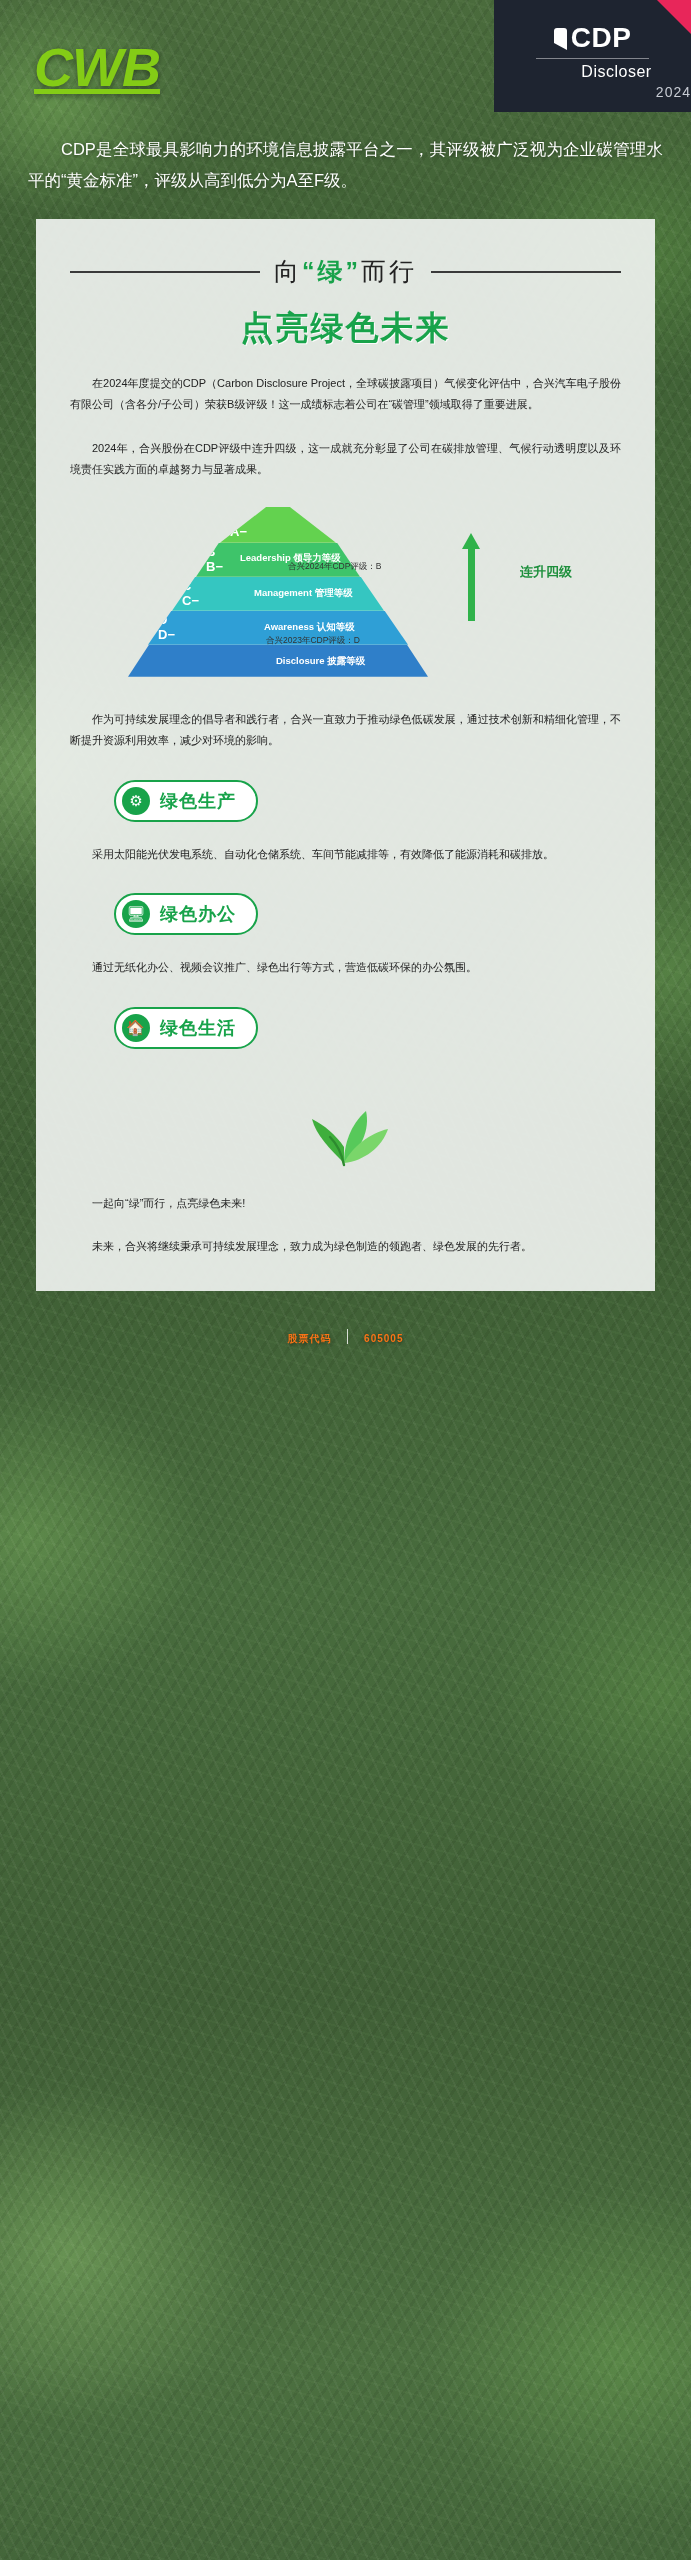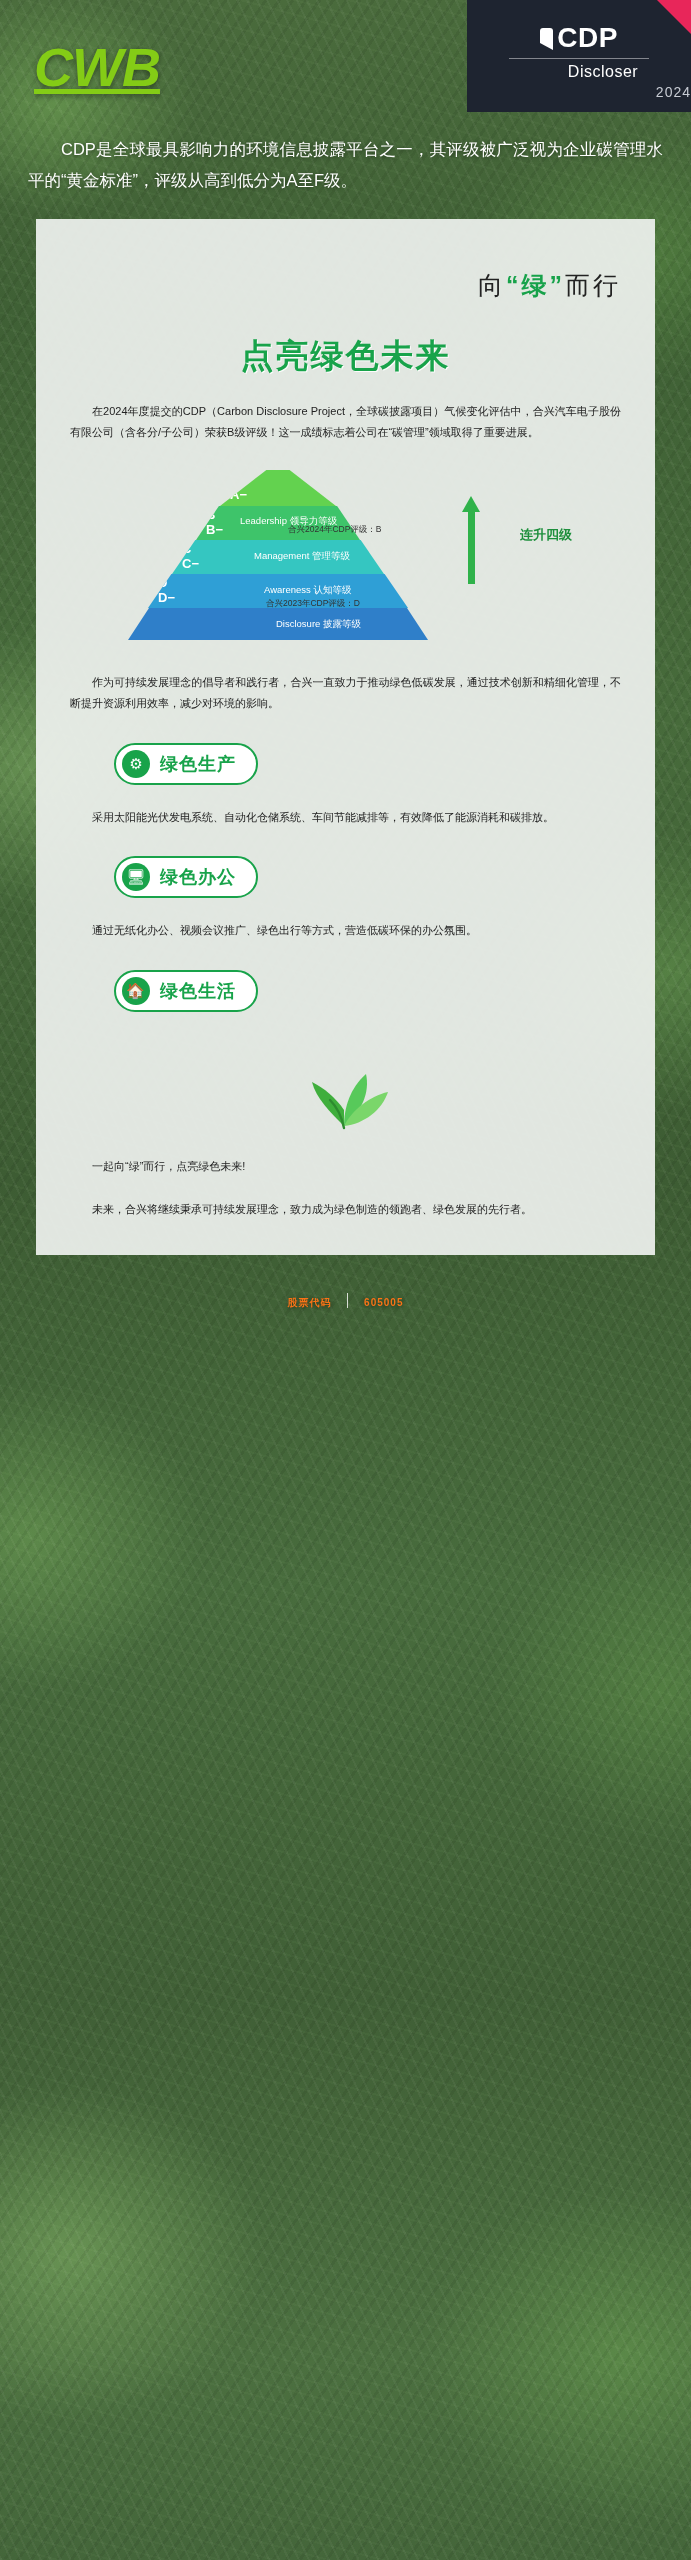--- a/index.html
+++ b/index.html
@@ -54,21 +54,21 @@
     font-weight: bold;
     font-style: italic;
     letter-spacing: -1px;
     text-shadow: 0 2px 6px rgba(0,0,0,.4);
     text-decoration: underline;
   }
   .cdp-badge {
     position: absolute;
     right: 0;
     top: 0;
-    width: 224px;
+    width: 197px;
     height: 112px;
     background: #1e2430;
     overflow: hidden;
   }
   .cdp-badge .corner {
     position: absolute;
     right: 0;
     top: 0;
     width: 0;
     height: 0;
@@ -145,24 +145,23 @@
   
   .card {
     position: relative;
     margin: 24px 36px 0 36px;
     background: rgba(238,241,238,.93);
     padding: 30px 34px 34px 34px;
   }
 
   .title-rule {
     display: flex;
-    align-items: flex-end;
+    align-items: center;
     gap: 14px;
     margin-top: 6px;
-    flex-direction: column;
   }
   .title-rule .line {
     flex: 1;
     height: 2px;
     background: #3a3a3a;
   }
   .title-rule .txt {
     font-size: 25px;
     color: #222;
     letter-spacing: 3px;
@@ -222,21 +221,21 @@
   .t3 { left: 44px;  top: 70px;  width: 212px; height: 34px; background:#35c6c1;
         clip-path: polygon(11% 0, 89% 0, 100% 100%, 0 100%); }
   .t4 { left: 20px;  top: 104px; width: 260px; height: 34px; background:#2f9fd6;
         clip-path: polygon(9% 0, 91% 0, 100% 100%, 0 100%); }
   .t5 { left: 0px;   top: 138px; width: 300px; height: 32px; background:#2f7fc9;
         clip-path: polygon(7% 0, 93% 0, 100% 100%, 0 100%); }
 
   .tier-label {
     position: absolute;
     font-size: 9.5px;
-    font-weight: normal;
+    font-weight: bold;
     color: #fff;
   }
   .lbl1 { left: 112px; top: 45px; }
   .lbl2 { left: 126px; top: 80px; }
   .lbl3 { left: 136px; top: 114px; }
   .lbl4 { left: 148px; top: 148px; }
 
   .note {
     position: absolute;
     font-size: 8.5px;
@@ -353,20 +352,21 @@
     <div class="line"></div>
     <div class="txt">
       <span>向</span><span class="green">“绿”</span><span>而行</span>
     </div>
     <div class="line"></div>
   </div>
 
   <div class="headline">点亮绿色未来</div>
 
   <div class="para">在2024年度提交的CDP（Carbon Disclosure Project，全球碳披露项目）气候变化评估中，合兴汽车电子股份有限公司（含各分/子公司）荣获B级评级！这一成绩标志着公司在“碳管理”领域取得了重要进展。</div>
+  <div class="para">2024年，合兴股份在CDP评级中连升四级，这一成就充分彰显了公司在碳排放管理、气候行动透明度以及环境责任实践方面的卓越努力与显著成果。</div>
 
   
   <div class="pyramid-wrap">
     <div class="pyramid">
       <div class="tier t1">
         <div class="grades">
           <span>A</span><br>
           <span>A−</span>
         </div>
       </div>

